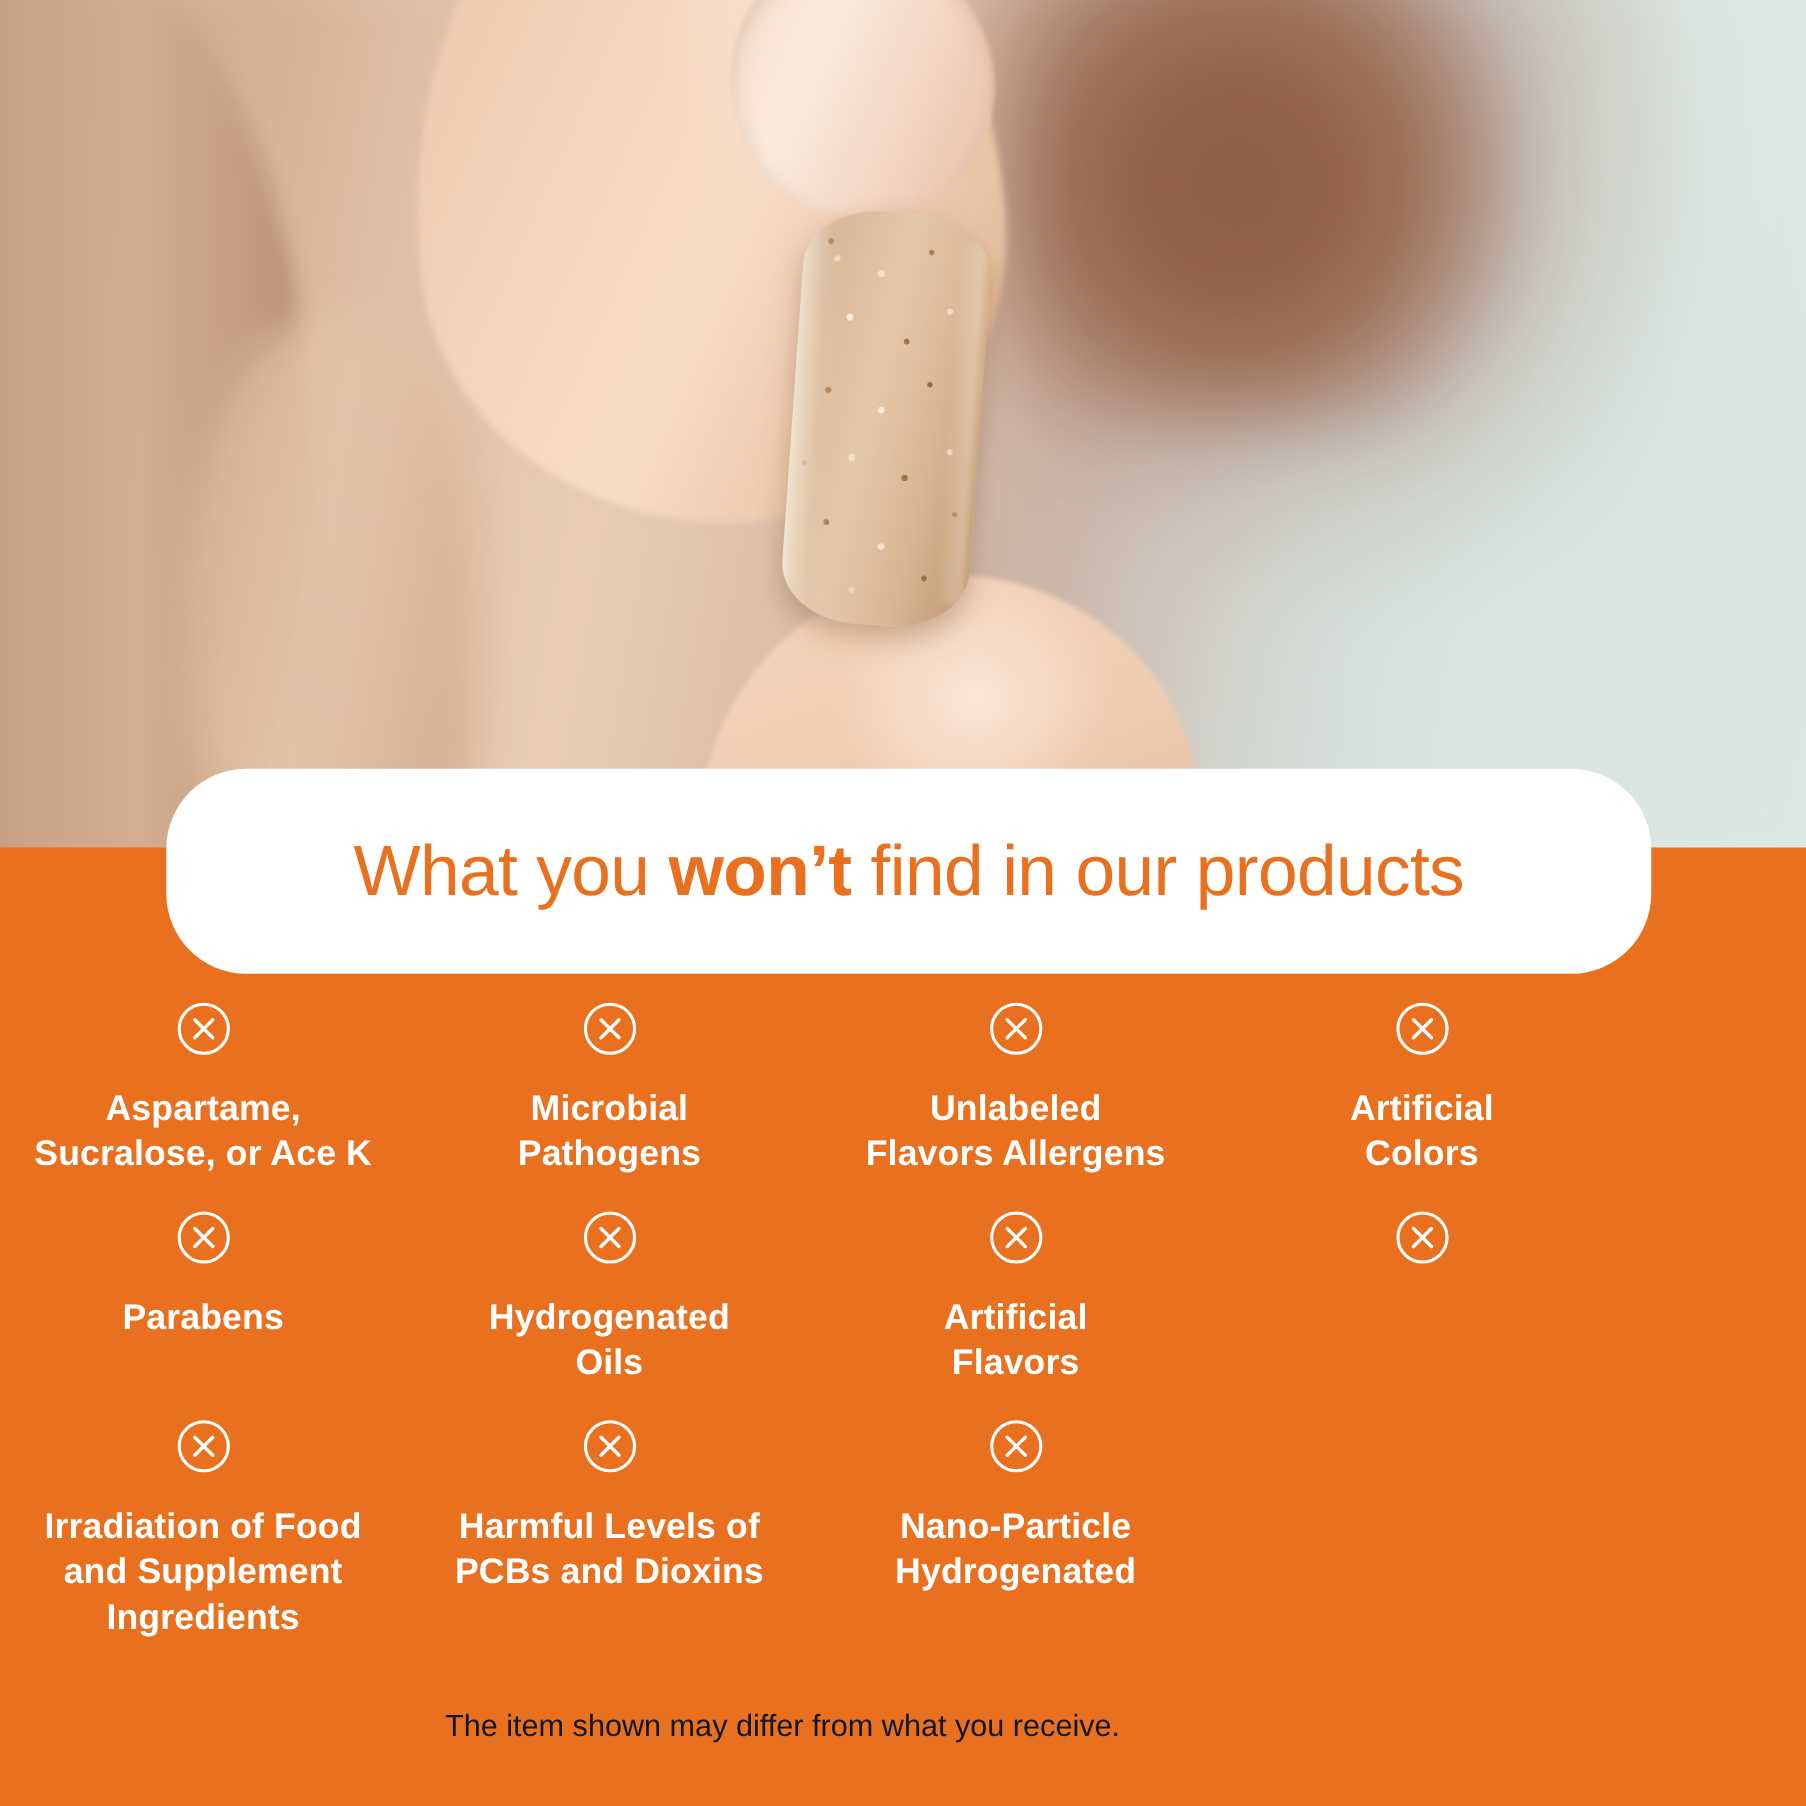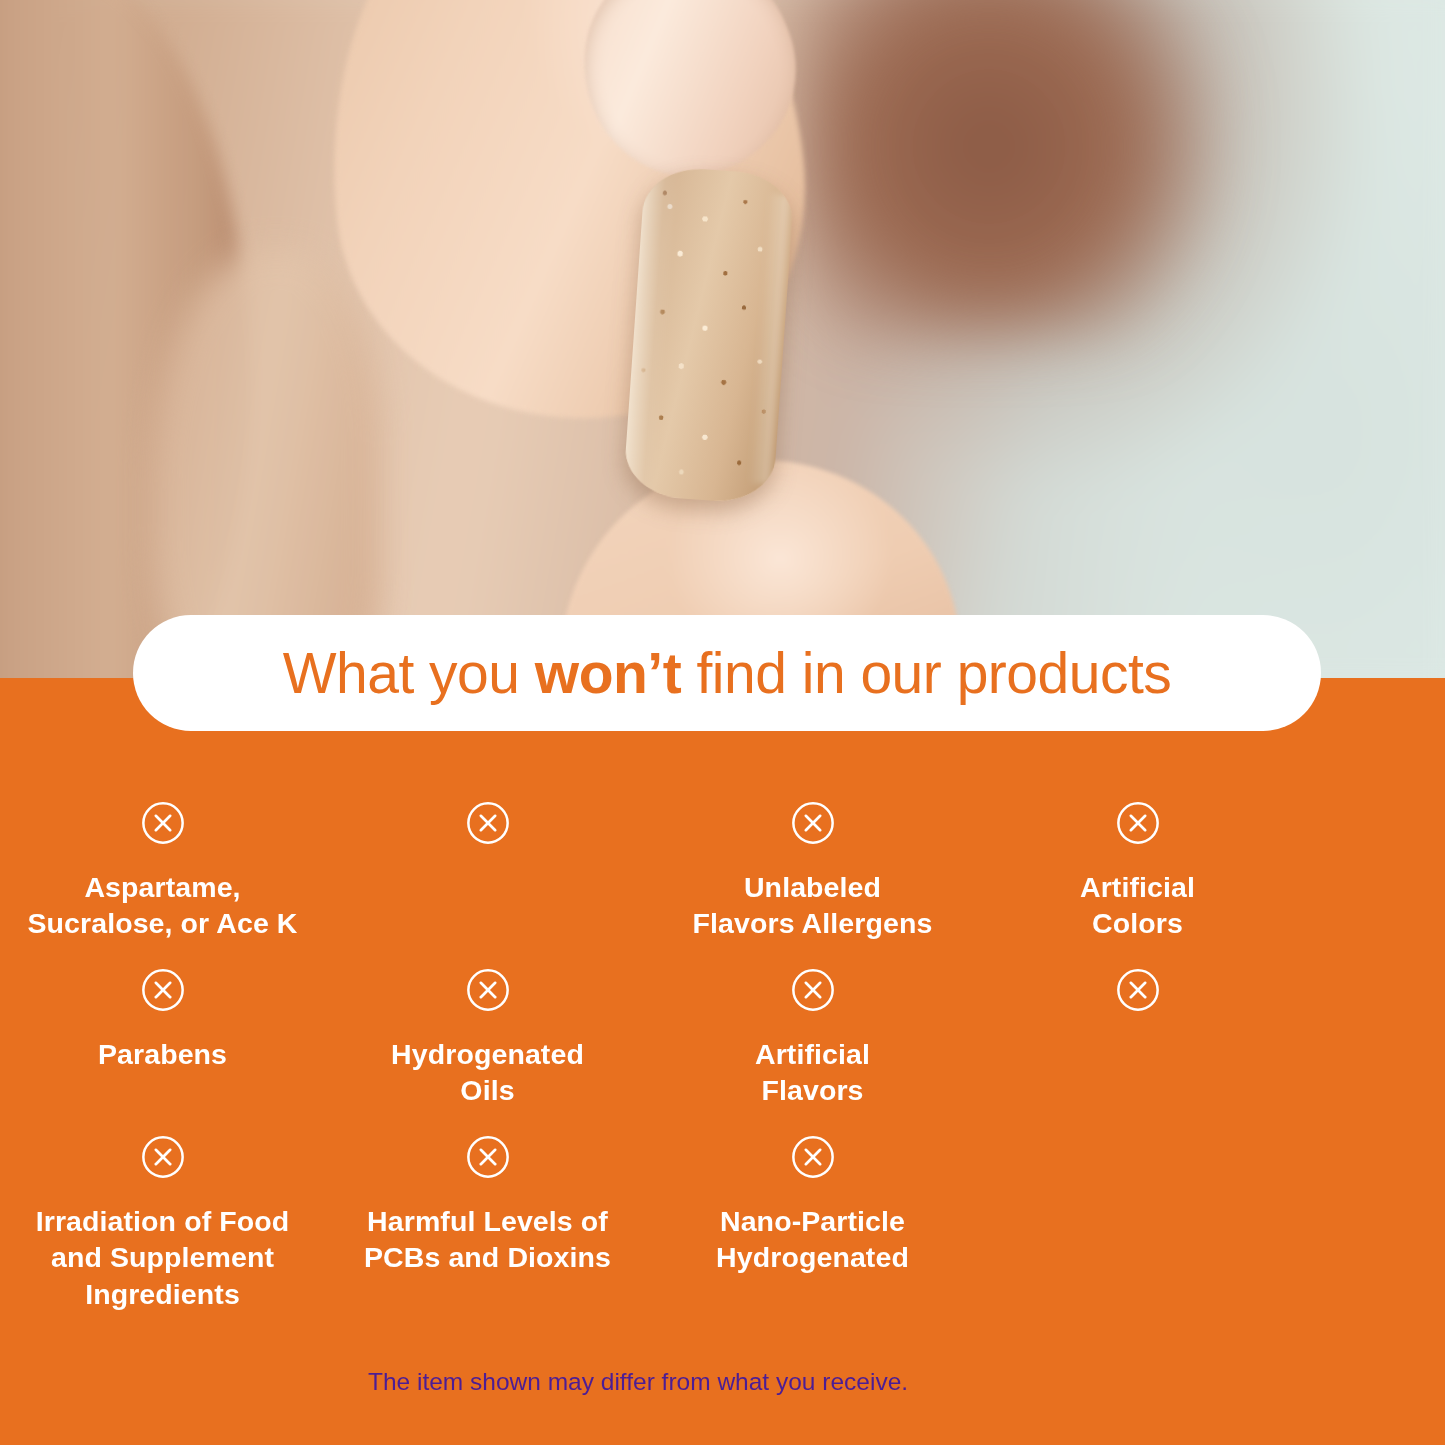--- a/index.html
+++ b/index.html
@@ -183,21 +183,21 @@
     height: 767px;
     background: #E8701F;
   }
 
   
   .title-card {
     position: absolute;
     left: 133px;
     top: 615px;
     width: 1188px;
-    height: 116px;
+    height: 164px;
     background: #FFFFFF;
     border-radius: 64px;
     display: flex;
     align-items: center;
     justify-content: center;
     z-index: 5;
   }
   .title-text {
     font-family: "Liberation Sans", sans-serif;
     font-size: 57px;
@@ -239,25 +239,25 @@
     line-height: 1.28;
     text-align: center;
     letter-spacing: 0.1px;
     max-width: 340px;
     white-space: pre-line;
   }
 
   
   .footer {
     position: absolute;
-    left: 16px;
+    left: 4px;
     top: 1368px;
     width: 1244px;
     text-align: center;
-    color: #4c1d95;
+    color: #0f172a;
     font-size: 24.5px;
     font-weight: 400;
     z-index: 4;
   }
 </style>
 </head>
 <body>
 
 <div class="page">
 
@@ -291,20 +291,22 @@
         </svg>
         <div class="cell-label">Aspartame,
 Sucralose, or Ace K</div>
       </div>
       <div class="cell">
         <svg class="x-icon" viewBox="0 0 48 48">
           <circle cx="24" cy="24" r="20.5" fill="none" stroke="#FFFFFF" stroke-width="2.6"></circle>
           <line x1="16.5" y1="16.5" x2="31.5" y2="31.5" stroke="#FFFFFF" stroke-width="2.8" stroke-linecap="round"></line>
           <line x1="31.5" y1="16.5" x2="16.5" y2="31.5" stroke="#FFFFFF" stroke-width="2.8" stroke-linecap="round"></line>
         </svg>
+        <div class="cell-label">Microbial
+Pathogens</div>
       </div>
       <div class="cell">
         <svg class="x-icon" viewBox="0 0 48 48">
           <circle cx="24" cy="24" r="20.5" fill="none" stroke="#FFFFFF" stroke-width="2.6"></circle>
           <line x1="16.5" y1="16.5" x2="31.5" y2="31.5" stroke="#FFFFFF" stroke-width="2.8" stroke-linecap="round"></line>
           <line x1="31.5" y1="16.5" x2="16.5" y2="31.5" stroke="#FFFFFF" stroke-width="2.8" stroke-linecap="round"></line>
         </svg>
         <div class="cell-label">Unlabeled
 Flavors Allergens</div>
       </div>

